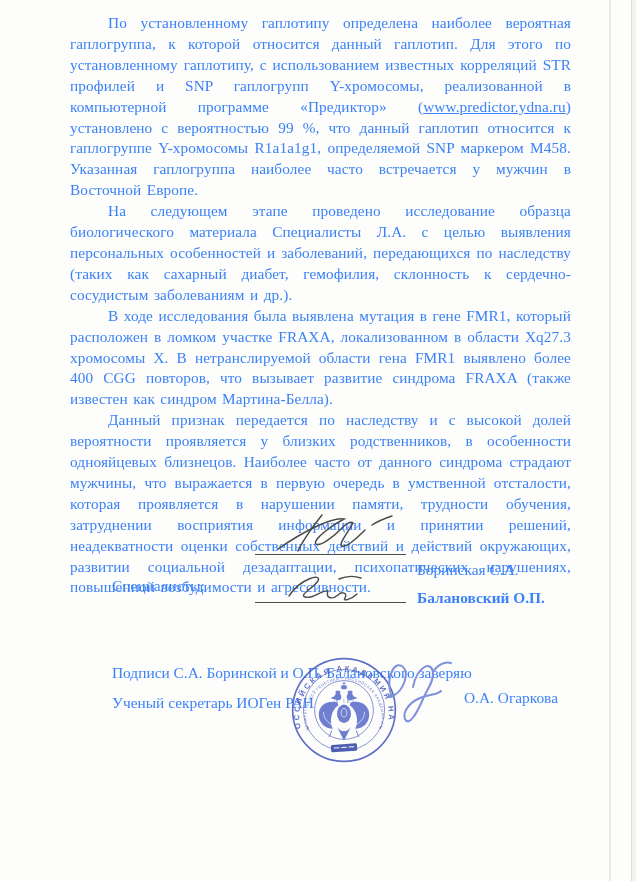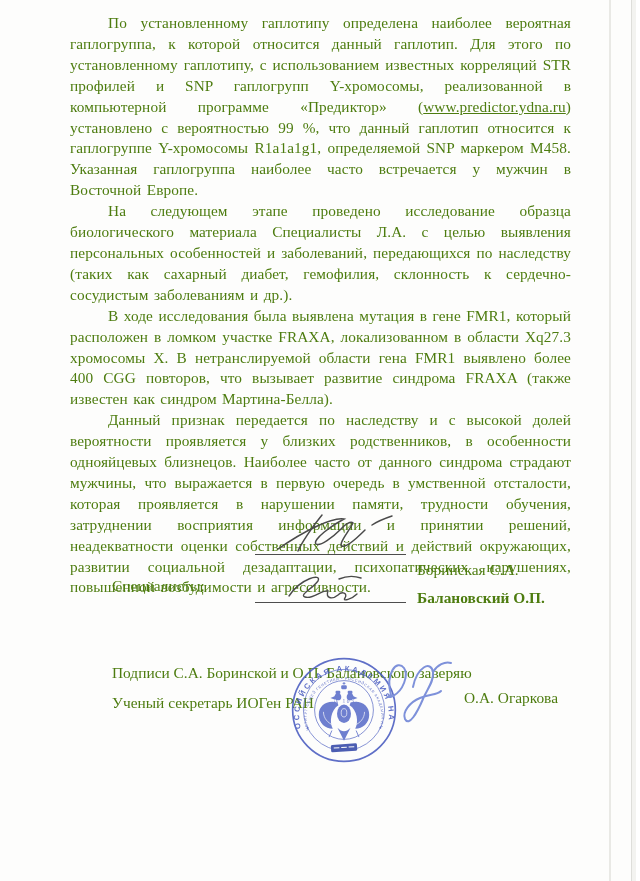--- a/index.html
+++ b/index.html
@@ -2,21 +2,21 @@
 <html><head>
 <meta charset="utf-8">
 <style>
   html,body{margin:0;padding:0;background:#ffffff;}
   .page{
     position:relative;
     width:636px;height:881px;
     background:#fdfdfc;
     overflow:hidden;
     font-family:"Liberation Serif", serif;
-    color:#4d7c0f;
+    color:#3b82f6;
   }
   
   .scan-edge-line{position:absolute;top:0;left:609px;width:2px;height:881px;background:#e9e9e5;}
   .scan-edge-strip{position:absolute;top:0;left:631px;width:9px;height:881px;background:#f3f3f0;border-left:1px solid #dededa;}
 
   .doc-body{
     position:absolute;left:70px;top:13px;width:501px;
     font-size:15.3px;line-height:20.9px;
     text-align:justify;
     letter-spacing:.1px;

